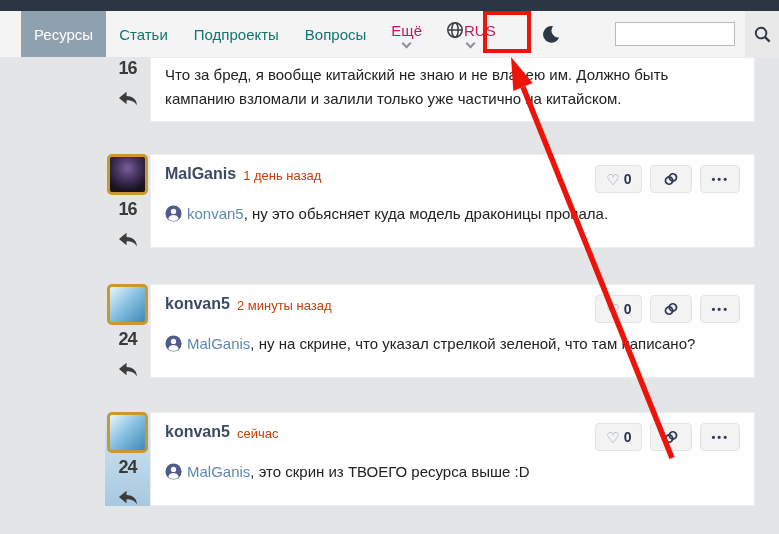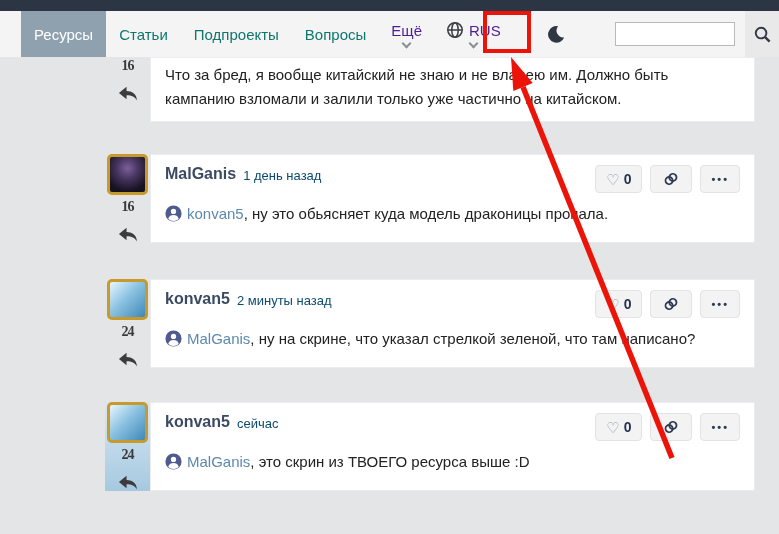--- a/index.html
+++ b/index.html
@@ -4,48 +4,48 @@
 <style>
   * { margin:0; padding:0; box-sizing:border-box; }
   html,body { width:779px; height:534px; overflow:hidden; }
   body { font-family:"Liberation Sans", sans-serif; background:#e4e5e7; position:relative; }
 
   
   .topstrip { height:11px; background:#2c3544; width:100%; }
   .navbar { height:46px; background:#f4f4f4; display:flex; align-items:center; position:relative; }
   .nav-tab { padding:0 13px; height:46px; display:flex; align-items:center; font-size:15px; color:#0f766e; cursor:pointer; }
   .nav-tab.active { background:#8fa1af; color:#ffffff; margin-left:21px; }
-  .nav-drop { padding:0 12px; height:46px; display:flex; flex-direction:column; align-items:center; justify-content:center; font-size:15px; color:#4c1d95; gap:3px; }
+  .nav-drop { padding:0 12px; height:46px; display:flex; flex-direction:column; align-items:center; justify-content:center; font-size:15px; color:#be185d; gap:3px; }
   .chev { width:7px; height:7px; border-right:2px solid #8a9096; border-bottom:2px solid #8a9096; transform:rotate(45deg); margin-top:-2px; }
-  .lang-inner { display:flex; align-items:center; gap:5px; }
+  .lang-inner { display:flex; align-items:center; }
   .moon-wrap { width:34px; height:46px; display:flex; align-items:center; justify-content:center; margin-left:26px; }
   .search-box { margin-left:auto; margin-right:10px; }
   .search-box input { width:120px; height:24px; border:1px solid #b9b9b9; background:#fff; padding:0 6px; font-size:13px; }
   .search-btn { width:34px; height:46px; background:#e9e9e9; display:flex; align-items:center; justify-content:center; cursor:pointer; }
 
   
   .red-box { position:absolute; left:483px; top:11px; width:48px; height:42px; border:4px solid #ec1309; z-index:60; pointer-events:none; }
   .arrow-overlay { position:absolute; left:0; top:0; width:779px; height:534px; z-index:55; pointer-events:none; }
 
   
   .content { position:absolute; left:105px; top:57px; width:650px; }
   .comment { display:flex; align-items:stretch; }
   .gutter { width:45px; display:flex; flex-direction:column; align-items:center; flex-shrink:0; position:relative; }
   .comment.highlight .gutter { background:linear-gradient(180deg,#d8e8f3 0%,#a6c9e0 100%); }
   .avatar { width:41px; height:41px; border:3px solid #c79a2b; border-radius:5px; margin-top:0; flex-shrink:0; }
   .avatar.malganis { background:radial-gradient(circle at 50% 32%, #7c5f9a 0%, #45335e 38%, #171220 78%); }
   .avatar.konvan { background:linear-gradient(135deg,#e8f6fd 0%,#8cc3e2 45%,#3f88b8 100%); }
-  .votes { font-family:Liberation Serif, serif; font-weight:bold; font-size:14px; color:#3a3a3a; margin-top:4px; letter-spacing:-1px; }
+  .votes { font-family:Liberation Sans, sans-serif; font-weight:bold; font-size:18px; color:#3a3a3a; margin-top:4px; letter-spacing:-1px; }
   .comment.clipped .votes { margin-top:1px; }
   .reply-btn { margin-top:9px; cursor:pointer; line-height:0; }
   .card { background:#ffffff; border:1px solid #ececee; width:605px; padding:10px 14px; }
   .comment.clipped .card { padding-top:5px; min-height:57px; }
   .card-head { display:flex; align-items:flex-start; }
   .author { font-weight:bold; font-size:16px; color:#3b4a63; }
-  .time { font-size:13px; color:#0c4a6e; margin-left:7px; margin-top:3px; }
+  .time { font-size:13px; color:#c2410c; margin-left:7px; margin-top:3px; }
   .actions { margin-left:auto; display:flex; gap:8px; }
   .act-btn { height:28px; background:#f3f3f4; border:1px solid #e3e3e5; border-radius:4px; display:flex; align-items:center; justify-content:center; padding:0 10px; cursor:pointer; gap:4px; }
   .heart { color:#8596ab; font-size:15px; line-height:1; }
   .like-count { font-weight:bold; font-size:14px; color:#26334d; }
   .dots { color:#2e3a52; font-weight:bold; font-size:11px; letter-spacing:2px; }
   .body { font-size:15px; color:#222222; line-height:25px; margin-top:8px; max-width:565px; }
   .comment.clipped .body { margin-top:0; line-height:24px; }
   .mention-icon { vertical-align:-3px; margin-right:5px; }
   .mention-link { color:#5d89ae; text-decoration:none; cursor:pointer; }
   .gap-a { height:32px; } .gap-b { height:36px; } .gap-c { height:34px; }

